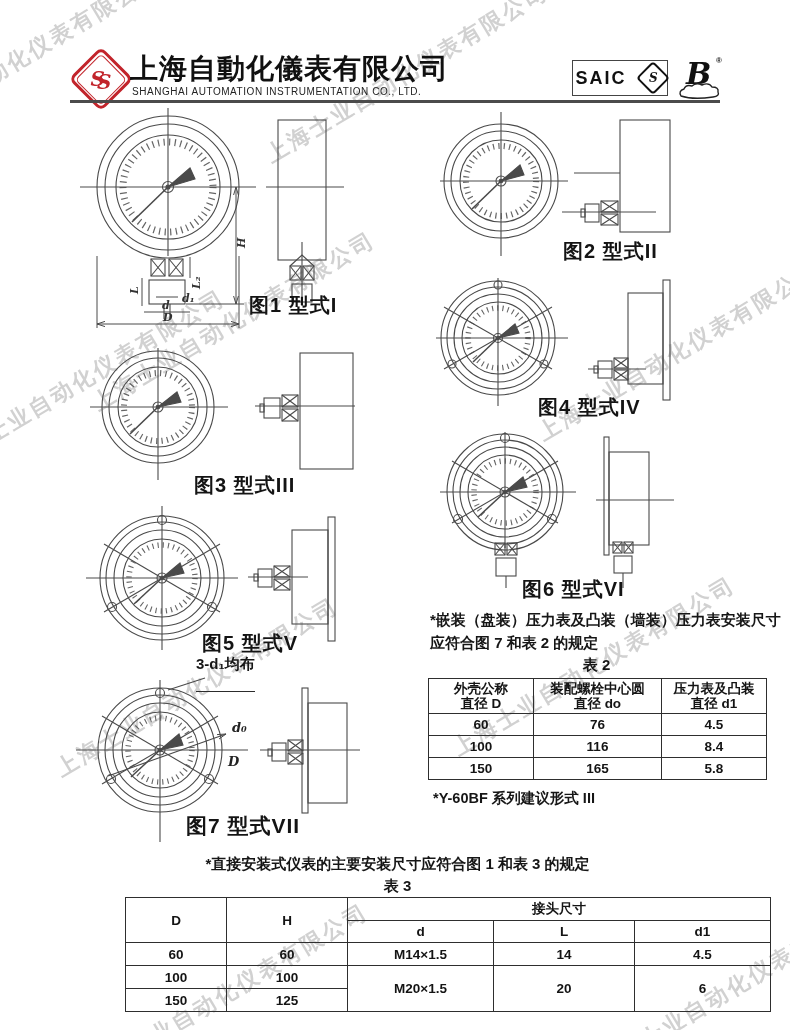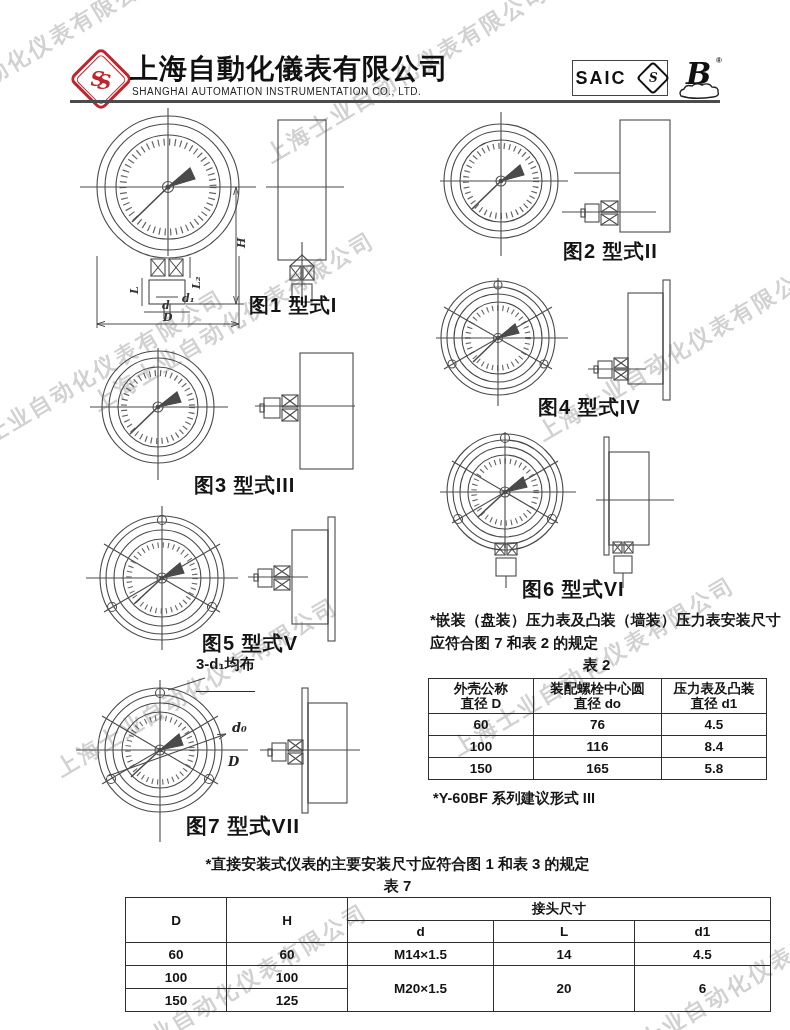--- a/index.html
+++ b/index.html
@@ -394,21 +394,21 @@
             <td>165</td>
             <td>5.8</td>
       </tr>
     </tbody>
       </table>
   </div>
 
   <div class="note" style="left:433px;top:787px;font-size:14.5px">*Y-60BF 系列建议形式 III</div>
 
   <div class="note" style="left:125px;top:852px;width:545px;text-align:center">*直接安装式仪表的主要安装尺寸应符合图 1 和表 3 的规定</div>
-  <div class="note" style="left:125px;top:874px;width:545px;text-align:center">表 7</div>
+  <div class="note" style="left:125px;top:874px;width:545px;text-align:center">表 3</div>
 
   <div class="lay" style="left:125px;top:897px">
     <table class="tbl">
       <tbody>
           <tr>
         <th rowspan="2" style="width:100px;height:44px">D</th>
         <th rowspan="2" style="width:120px">H</th>
         <th colspan="3" style="height:21px">接头尺寸</th>
       </tr>
       <tr>

